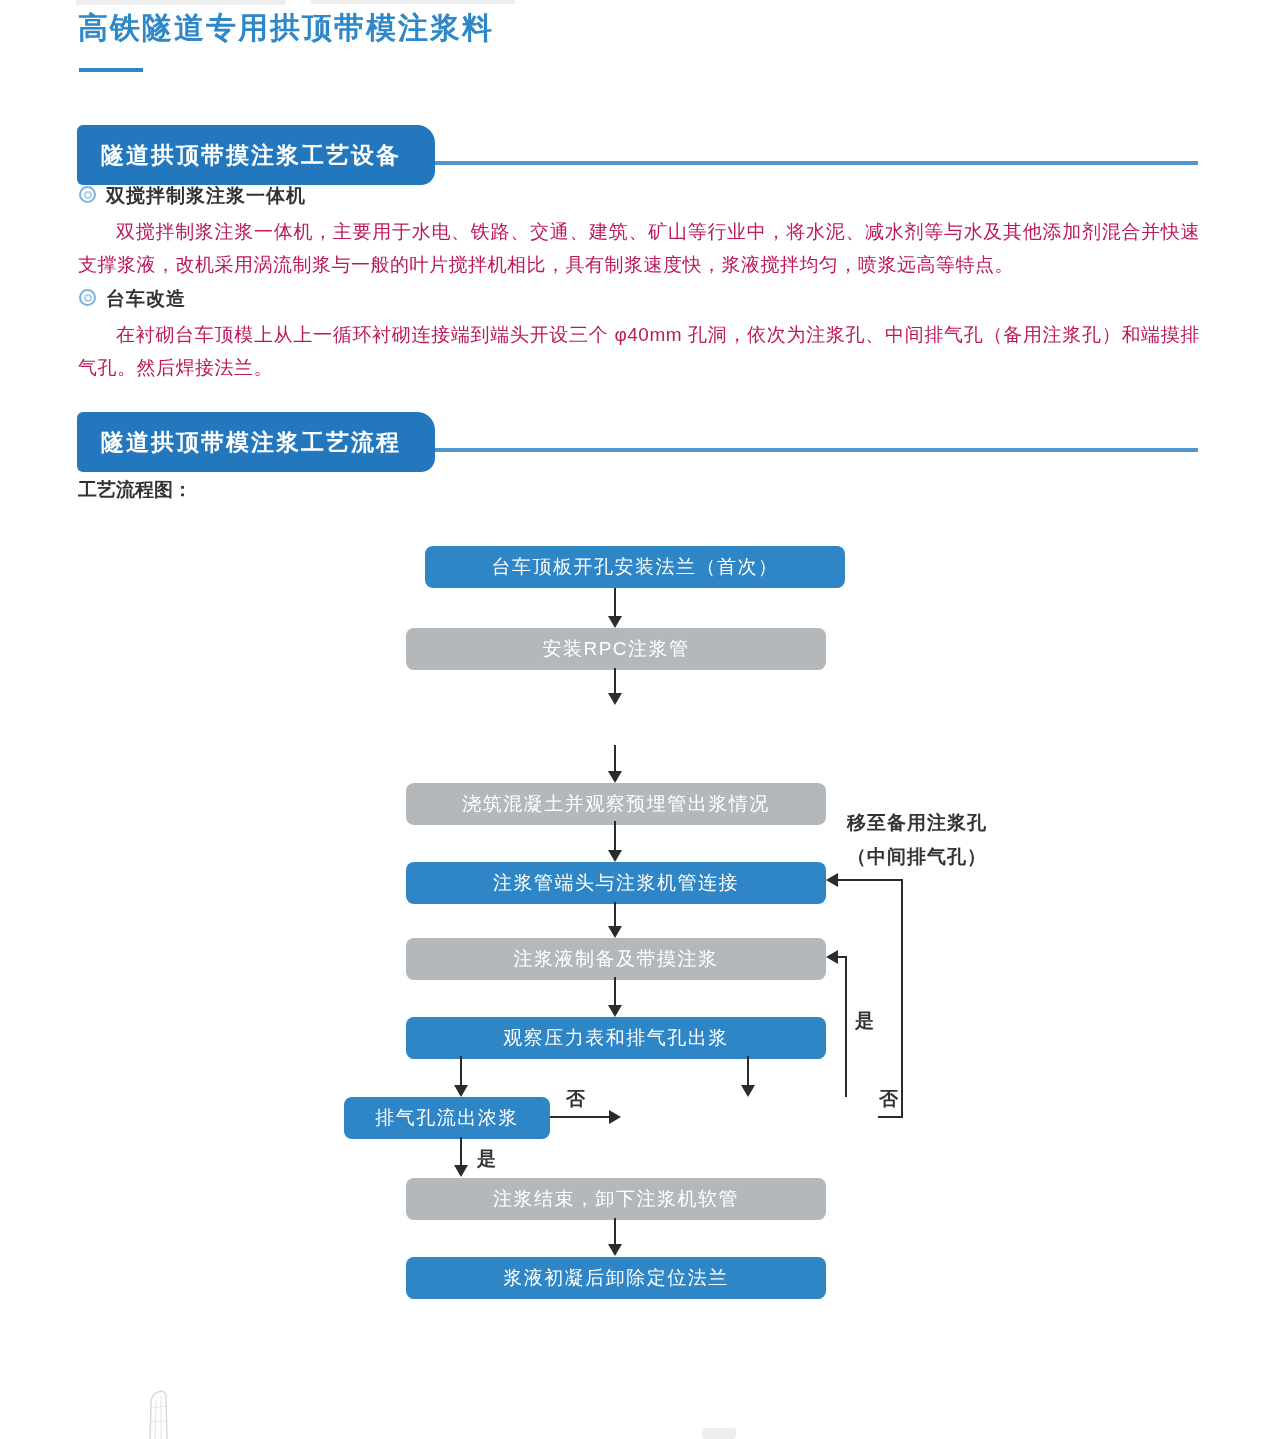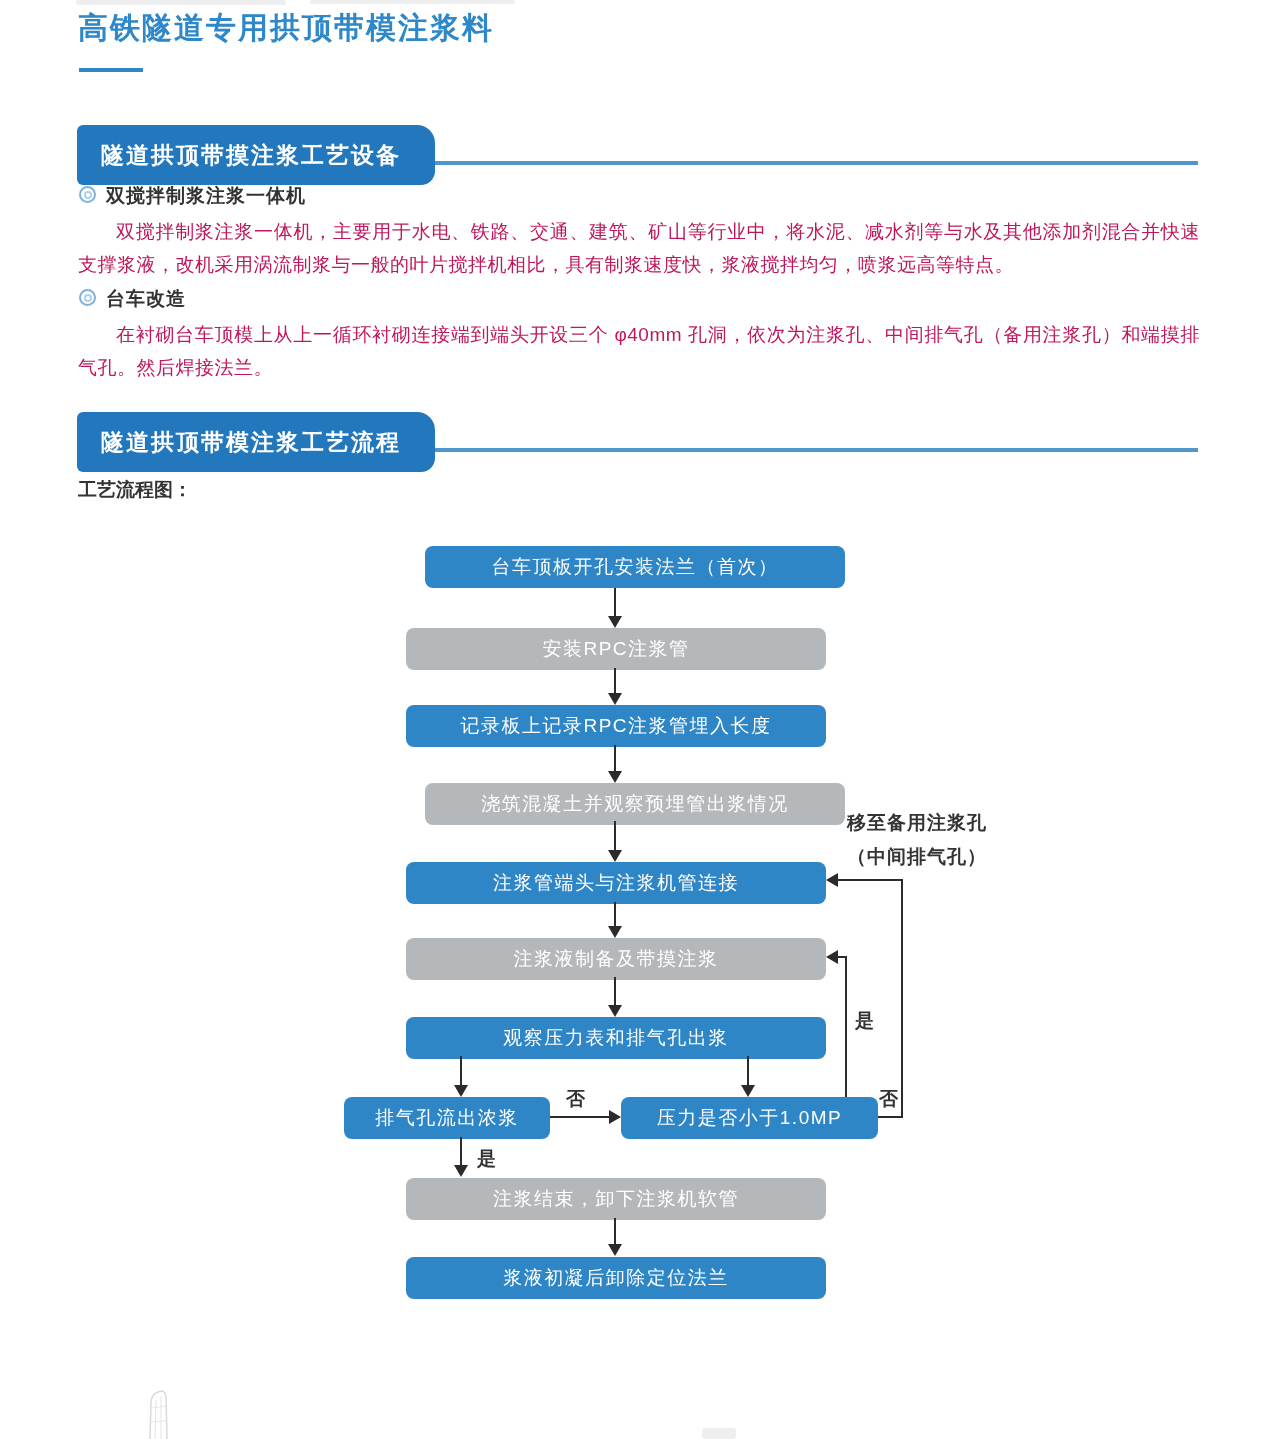--- a/index.html
+++ b/index.html
@@ -48,21 +48,21 @@
 
   
   .flow { position:absolute; left:0; top:0; width:1280px; height:1439px; }
   .fbox {
     position:absolute; left:406px; width:420px; height:42px;
     display:flex; align-items:center; justify-content:center;
     border-radius:8px; color:#ffffff; font-size:19px; letter-spacing:1.5px;
   }
   .fbox.blue { background:#2e86c6; }
   .fbox.gray { background:#b5b8bb; }
-  .fb1 { top:546px;margin-left:19px; } .fb2 { top:628px; } .fb3 { top:705px; } .fb4 { top:783px;margin-left:19px; }
+  .fb1 { top:546px;margin-left:19px; } .fb2 { top:628px; } .fb3 { top:705px; } .fb4 { top:783px; }
   .fb5 { top:862px; } .fb6 { top:938px; } .fb7 { top:1017px; }
   .fb8 { top:1097px; left:344px; width:206px; }
   .fb9 { top:1097px; left:621px; width:257px; }
   .fb10 { top:1178px; } .fb11 { top:1257px; }
 
   .vline, .hline { position:absolute; background:#2b2b2b; }
   .vline { width:2px; } .hline { height:2px; }
   .tri-down { position:absolute; width:0; height:0;
     border-left:7px solid transparent; border-right:7px solid transparent; border-top:12px solid #2b2b2b; }
   .tri-right { position:absolute; width:0; height:0;
@@ -114,27 +114,25 @@
   <div class="section-line line2"></div>
   <div class="section-tab tab2">
     <span>隧道拱顶带模注浆工艺流程</span>
   </div>
   <div class="caption">工艺流程图：</div>
 
   <div class="flow">
 
     <div class="fbox blue fb1">台车顶板开孔安装法兰（首次）</div>
     <div class="fbox gray fb2">安装RPC注浆管</div>
-    <div class="fbox blue fb3">记录板上记录RPC注浆管埋入长度</div>
     <div class="fbox gray fb4">浇筑混凝土并观察预埋管出浆情况</div>
     <div class="fbox blue fb5">注浆管端头与注浆机管连接</div>
     <div class="fbox gray fb6">注浆液制备及带摸注浆</div>
     <div class="fbox blue fb7">观察压力表和排气孔出浆</div>
     <div class="fbox blue fb8">排气孔流出浓浆</div>
-    <div class="fbox blue fb9">压力是否小于1.0MP</div>
     <div class="fbox gray fb10">注浆结束，卸下注浆机软管</div>
     <div class="fbox blue fb11">浆液初凝后卸除定位法兰</div>
 
     <div class="vline" style="left:614px; top:588px; height:30px;"></div>
     <div class="tri-down" style="left:608px; top:616px;"></div>
 
     <div class="vline" style="left:614px; top:668px; height:27px;"></div>
     <div class="tri-down" style="left:608px; top:693px;"></div>
 
     <div class="vline" style="left:614px; top:745px; height:28px;"></div>

